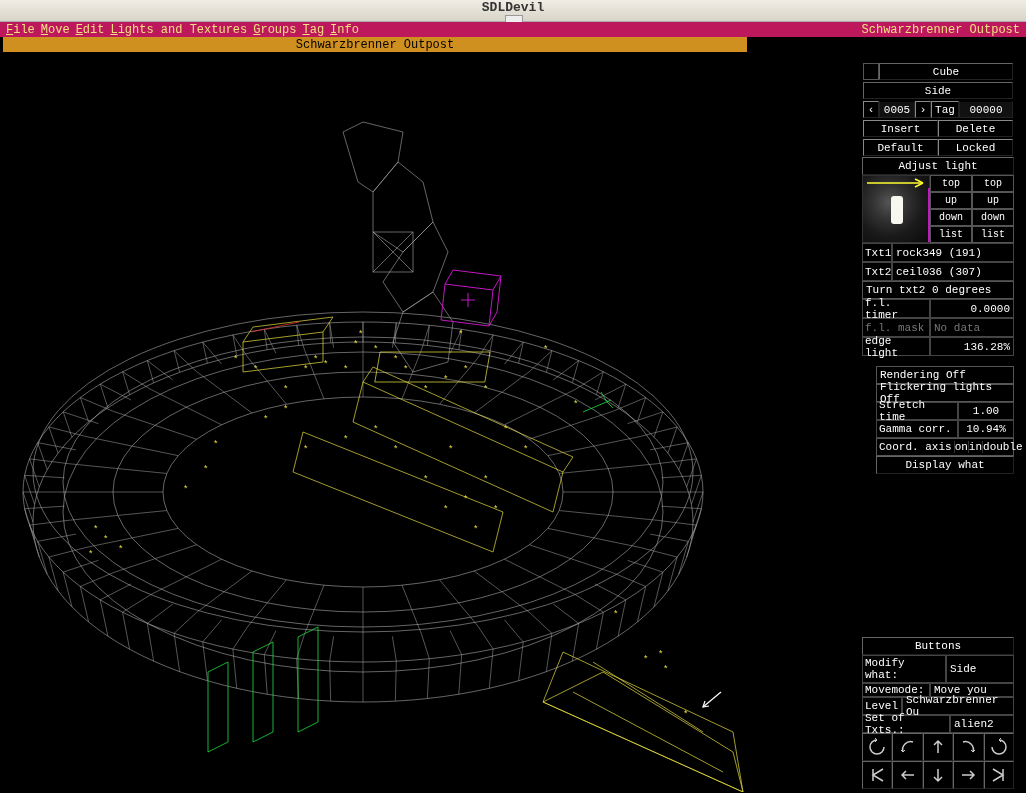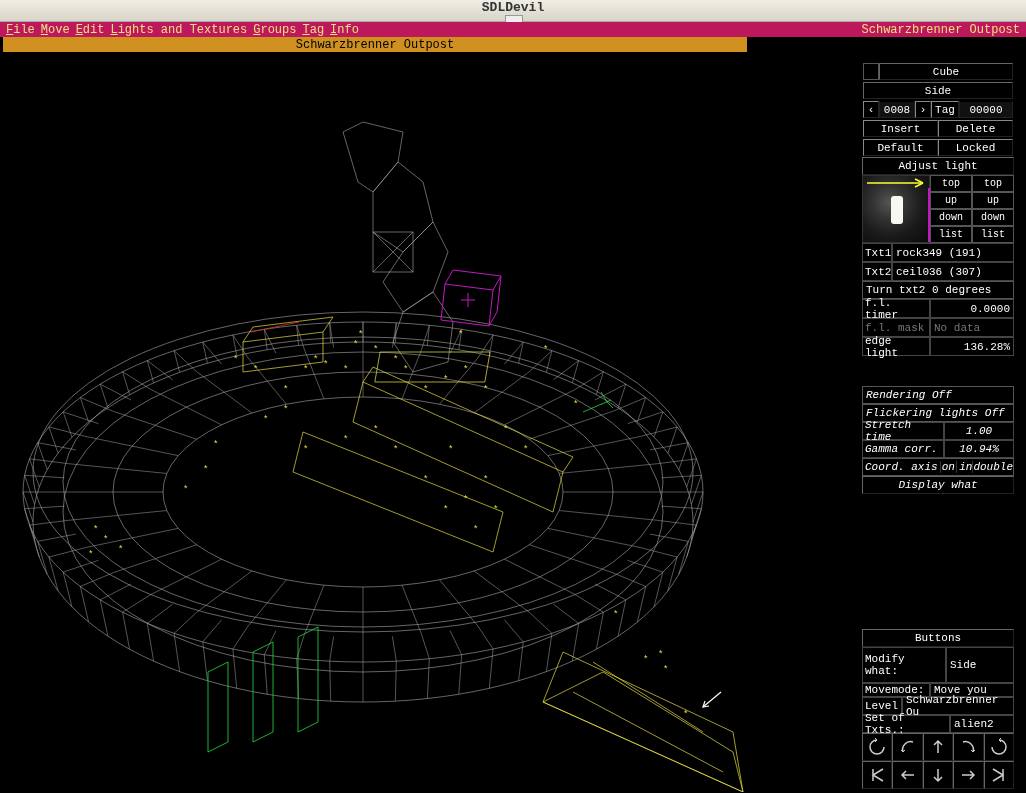--- a/index.html
+++ b/index.html
@@ -39,21 +39,21 @@
 .thumb-arrow { position: absolute; top: 2px; left: 2px; right: 2px; height: 10px; }
 .thumb-side { width: 84px; display: flex; flex-direction: column; }
 .mini-row { display: flex; flex: 1; }
 .mini-btn { flex: 1; border: 1px solid #555; background: #000; color: #fff; font-size: 10px; display: flex; align-items: center; justify-content: center; cursor: pointer; }
 
 .kv-row { display: flex; height: 19px; }
 .kv-k { width: 30px; background:#000; color:#fff; border:1px solid #444; font-size:11px; display:flex; align-items:center; padding:0 2px; }
 .kv-v { flex:1; background:#000; color:#fff; border:1px solid #444; font-size:11px; display:flex; align-items:center; padding:0 3px; }
 .kv-row.wide .kv-k { width: 68px; }
 
-.sect2 { position: absolute; top: 364px; right: 12px; width: 152px; font-style: italic; }
+.sect2 { position: absolute; top: 344px; right: 12px; width: 138px; }
 .sect-btm { position: absolute; bottom: 4px; right: 12px; width: 152px; }
 
 .nav-grid { display: grid; grid-template-columns: repeat(5, 1fr); }
 .nav-btn { height: 28px; border: 1px solid #666; border-right-color:#222; border-bottom-color:#222; background: #000; display: flex; align-items: center; justify-content: center; cursor: pointer; }
 .nav-btn svg { width: 20px; height: 20px; }
 .dim { color: #777; }
 </style>
 </head>
 <body>
 
@@ -353,21 +353,21 @@
   <div class="panel-right">
     <div class="pr-row">
         <div class="pr-cell" style="width:16px;flex:none"></div>
         <div class="pr-cell pr-hdr">Cube</div>
       </div>
     <div class="pr-row">
         <div class="pr-cell pr-hdr">Side</div>
       </div>
     <div class="pr-row">
       <div class="pr-btn raised arrow-btn">‹</div>
-      <div class="pr-cell inset" style="width:36px;flex:none">0008</div>
+      <div class="pr-cell inset" style="width:36px;flex:none">0005</div>
       <div class="pr-btn raised arrow-btn">›</div>
       <div class="pr-btn raised" style="width:28px;flex:none">Tag</div>
       <div class="pr-cell inset">00000</div>
     </div>
     <div class="pr-row">
         <div class="pr-btn raised">Insert</div>
         <div class="pr-btn raised">Delete</div>
       </div>
     <div class="pr-row">
         <div class="pr-btn raised">Default</div>
@@ -439,21 +439,21 @@
       <span style="flex:none;padding:0 2px">Coord. axis</span>
       <span style="flex:1;text-align:center;border-left:1px solid #333">on</span>
       <span style="flex:1;text-align:right;border-left:1px solid #333">in</span>
       <span style="flex:1.6;text-align:center;border-left:1px solid #333">double</span>
     </div>
     <div class="pr-full pr-hdr">Display what</div>
   </div>
 
   <div class="sect-btm">
     <div class="pr-full pr-hdr">Buttons</div>
-    <div class="kv-row" style="height:36px">
+    <div class="kv-row" style="height:28px">
         <div class="kv-k" style="width:84px">Modify what:</div>
         <div class="kv-v">Side</div>
       </div>
     <div class="kv-row" style="height:14px">
         <div class="kv-k" style="width:68px">Movemode:</div>
         <div class="kv-v">Move you</div>
       </div>
     <div class="kv-row" style="height:18px">
         <div class="kv-k" style="width:40px">Level</div>
         <div class="kv-v">Schwarzbrenner Ou</div>

